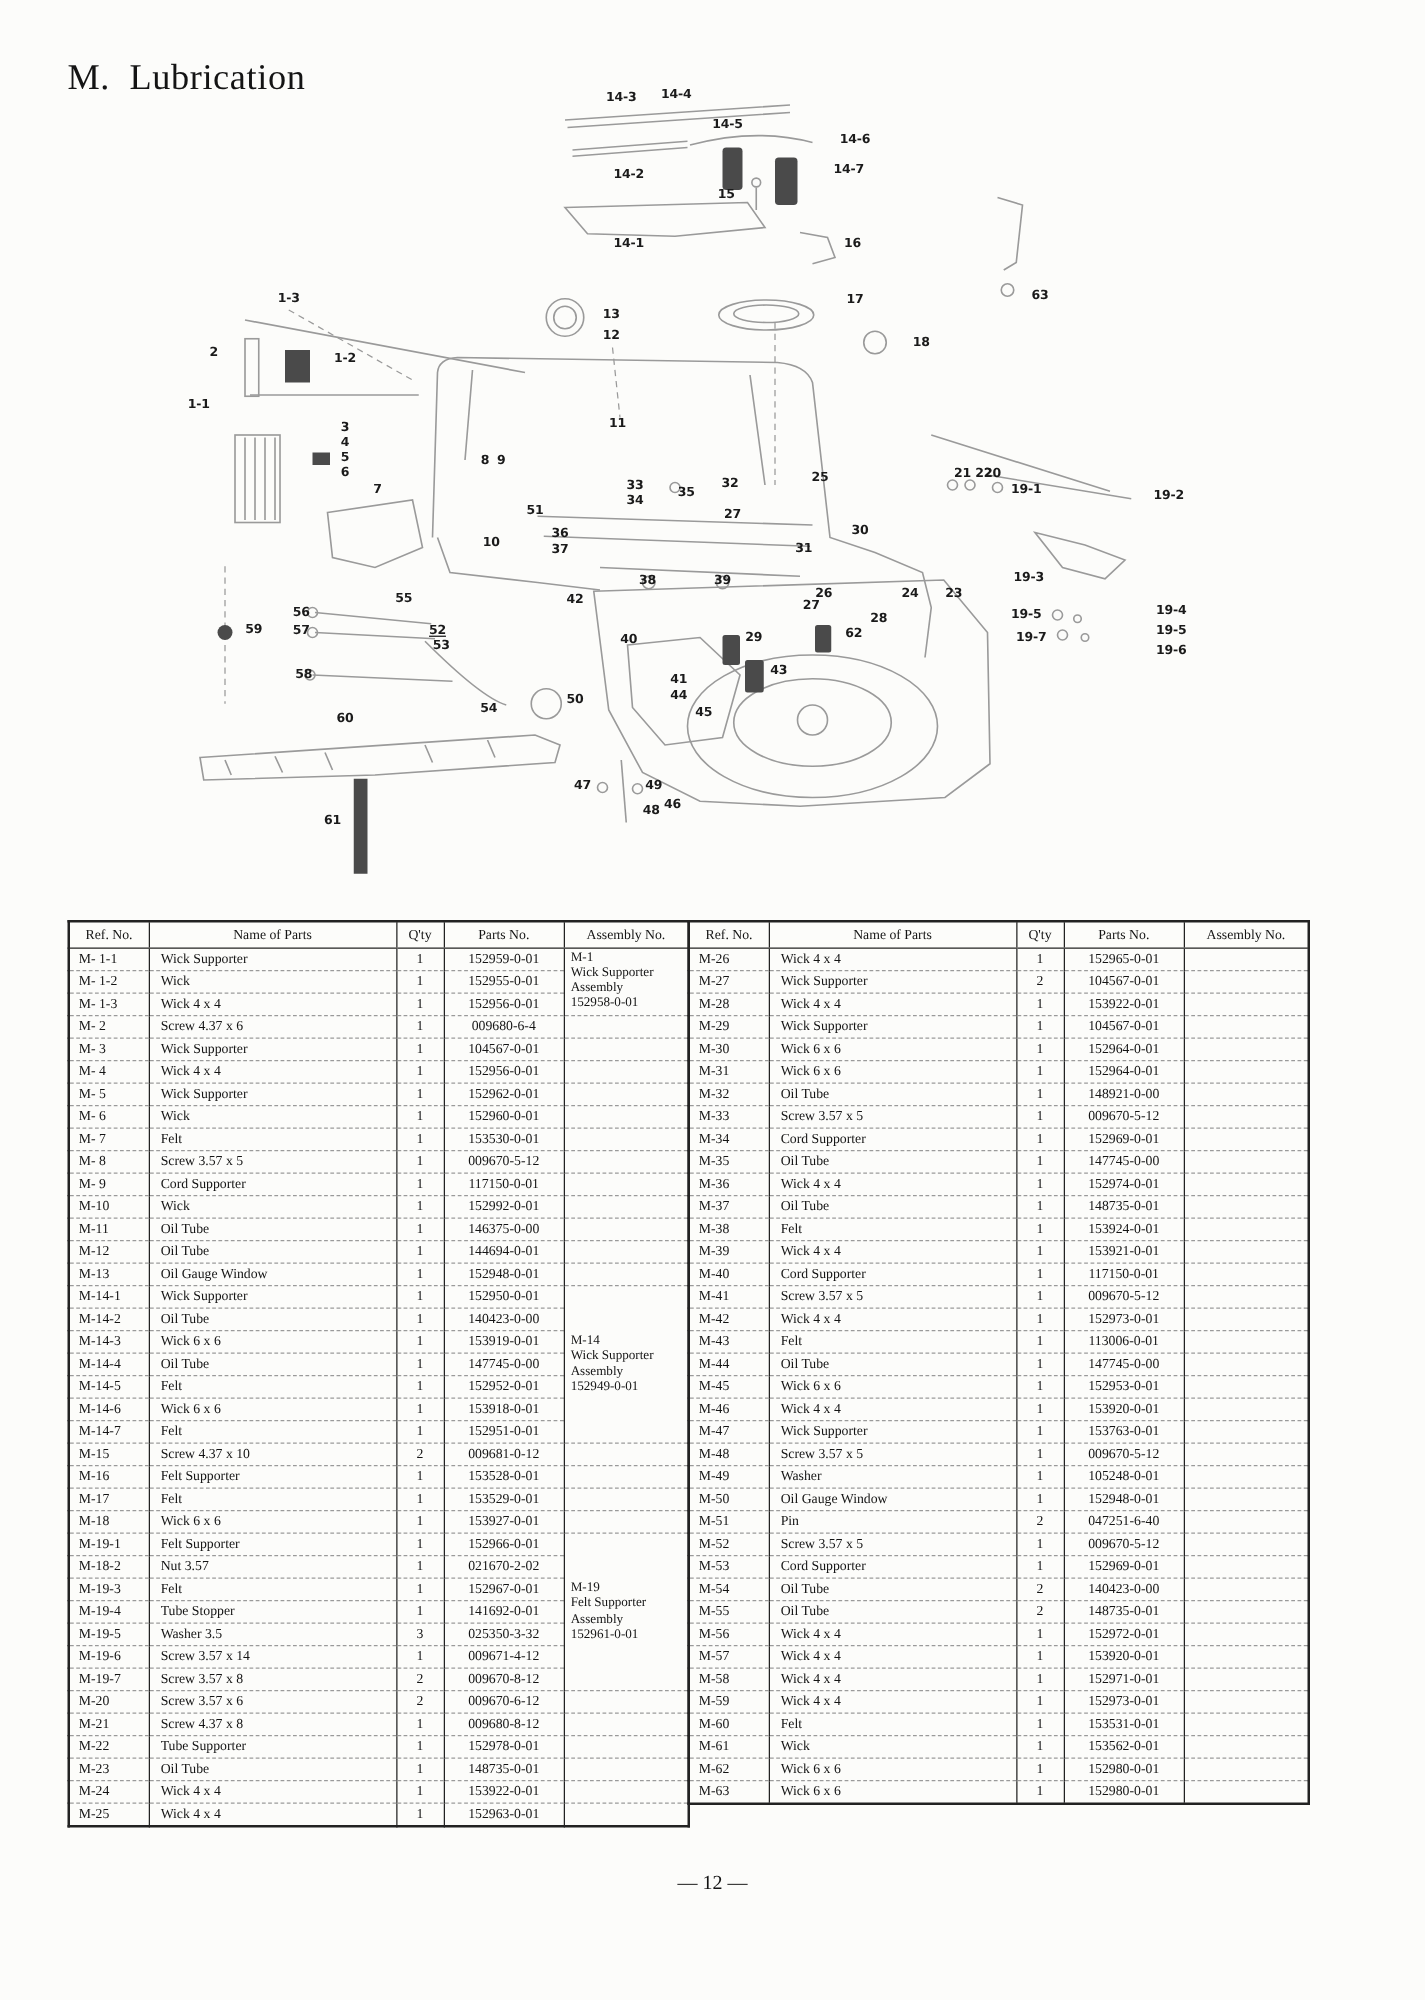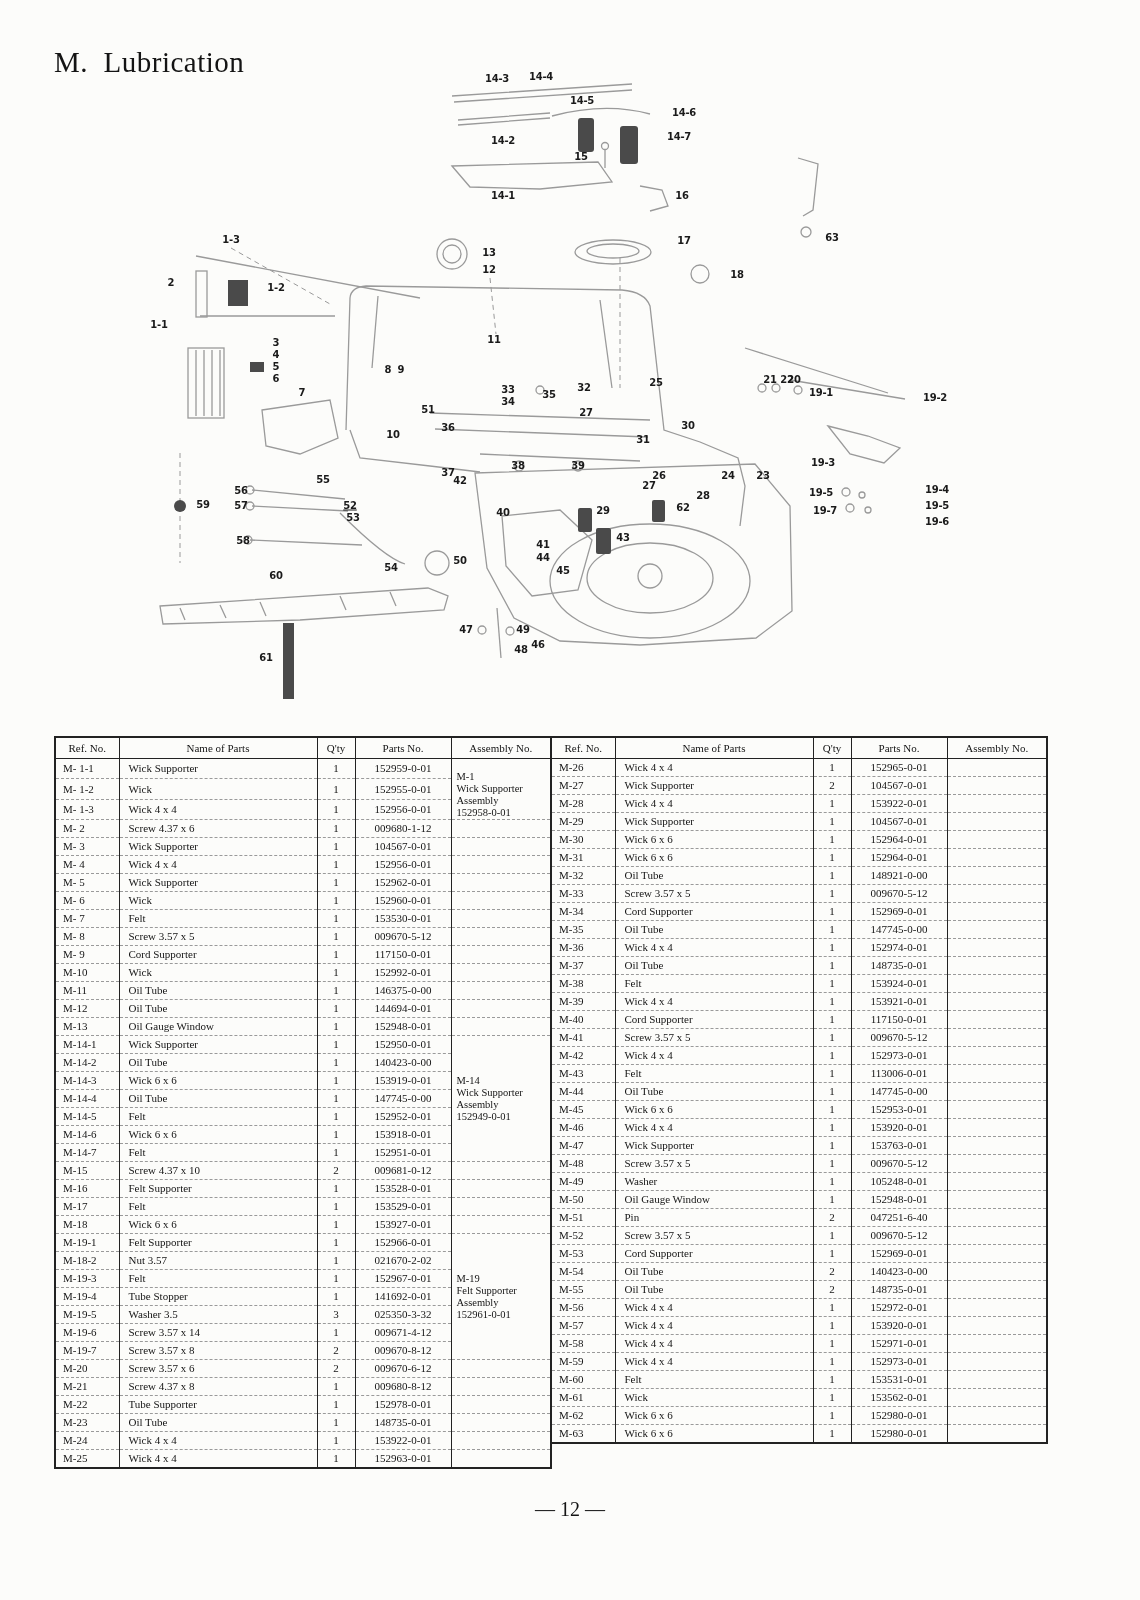--- a/index.html
+++ b/index.html
@@ -18,23 +18,23 @@
      padding:2px 1px;height:16px;white-space:nowrap;overflow:hidden;}
   td{border-left:1px solid #222;border-bottom:1px dashed #9a9a9a;padding:0 3px;height:17px;
      line-height:1.15;white-space:nowrap;overflow:hidden;}
   th:first-child,td:first-child{border-left:none;}
   tr:last-child td{border-bottom:none;}
   .c-ref{padding-left:7px;}
   .c-name{padding-left:9px;}
   .c-qty{text-align:center;}
   .c-part{text-align:center;}
   .c-asm{font-size:10.5px;padding-left:5px;}
-  .c-asm.top{vertical-align:top;padding-top:12px;}
+  .c-asm.top{vertical-align:top;padding-top:2px;}
   .c-asm.middle{vertical-align:middle;}
-  .footer{position:absolute;top:1498px;left:0;width:100%;text-align:center;font-size:20px;}
+  .footer{position:absolute;top:1498px;left:0;width:100%;text-align:center;font-size:16px;}
 </style>
 </head>
 <body>
 
 <div class="page">
 
   <div class="title">M.&nbsp;&nbsp;Lubrication</div>
 
   <div class="diagram">
     <svg viewBox="0 0 1140 662" width="1140" height="662" xmlns="http://www.w3.org/2000/svg">
@@ -145,21 +145,21 @@
         <span class="callout" style="left: 757px; top: 321px; margin-left: 30px;">22</span>
         <span class="callout" style="left: 770px; top: 321px;">21</span>
         <span class="callout" style="left: 794px; top: 321px;">20</span>
         <span class="callout" style="left: 821px; top: 334px;">19-1</span>
         <span class="callout" style="left: 935px; top: 339px;">19-2</span>
         <span class="callout" style="left: 428px; top: 351px;">51</span>
         <span class="callout" style="left: 586px; top: 354px;">27</span>
         <span class="callout" style="left: 646px; top: 367px; margin-left: 42px;">30</span>
         <span class="callout" style="left: 643px; top: 381px;">31</span>
         <span class="callout" style="left: 448px; top: 369px;">36</span>
-        <span class="callout" style="left: 448px; top: 382px; margin-top: 32px;">37</span>
+        <span class="callout" style="left: 448px; top: 382px;">37</span>
         <span class="callout" style="left: 393px; top: 376px;">10</span>
         <span class="callout" style="left: 518px; top: 407px;">38</span>
         <span class="callout" style="left: 578px; top: 407px;">39</span>
         <span class="callout" style="left: 659px; top: 417px;">26</span>
         <span class="callout" style="left: 649px; top: 427px;">27</span>
         <span class="callout" style="left: 728px; top: 417px;">24</span>
         <span class="callout" style="left: 763px; top: 417px;">23</span>
         <span class="callout" style="left: 823px; top: 404px;">19-3</span>
         <span class="callout" style="left: 460px; top: 422px;">42</span>
         <span class="callout" style="left: 323px; top: 421px;">55</span>
@@ -233,21 +233,21 @@
           <tr>
             <td class="c-ref">M- 1-3</td>
             <td class="c-name">Wick 4 x 4</td>
             <td class="c-qty">1</td>
             <td class="c-part">152956-0-01</td>
           </tr>
           <tr>
             <td class="c-ref">M- 2</td>
             <td class="c-name">Screw 4.37 x 6</td>
             <td class="c-qty">1</td>
-            <td class="c-part">009680-1-12</td>
+            <td class="c-part">009680-6-4</td>
             <td class="c-asm"></td>
           </tr>
           <tr>
             <td class="c-ref">M- 3</td>
             <td class="c-name">Wick Supporter</td>
             <td class="c-qty">1</td>
             <td class="c-part">104567-0-01</td>
             <td class="c-asm"></td>
           </tr>
           <tr>

